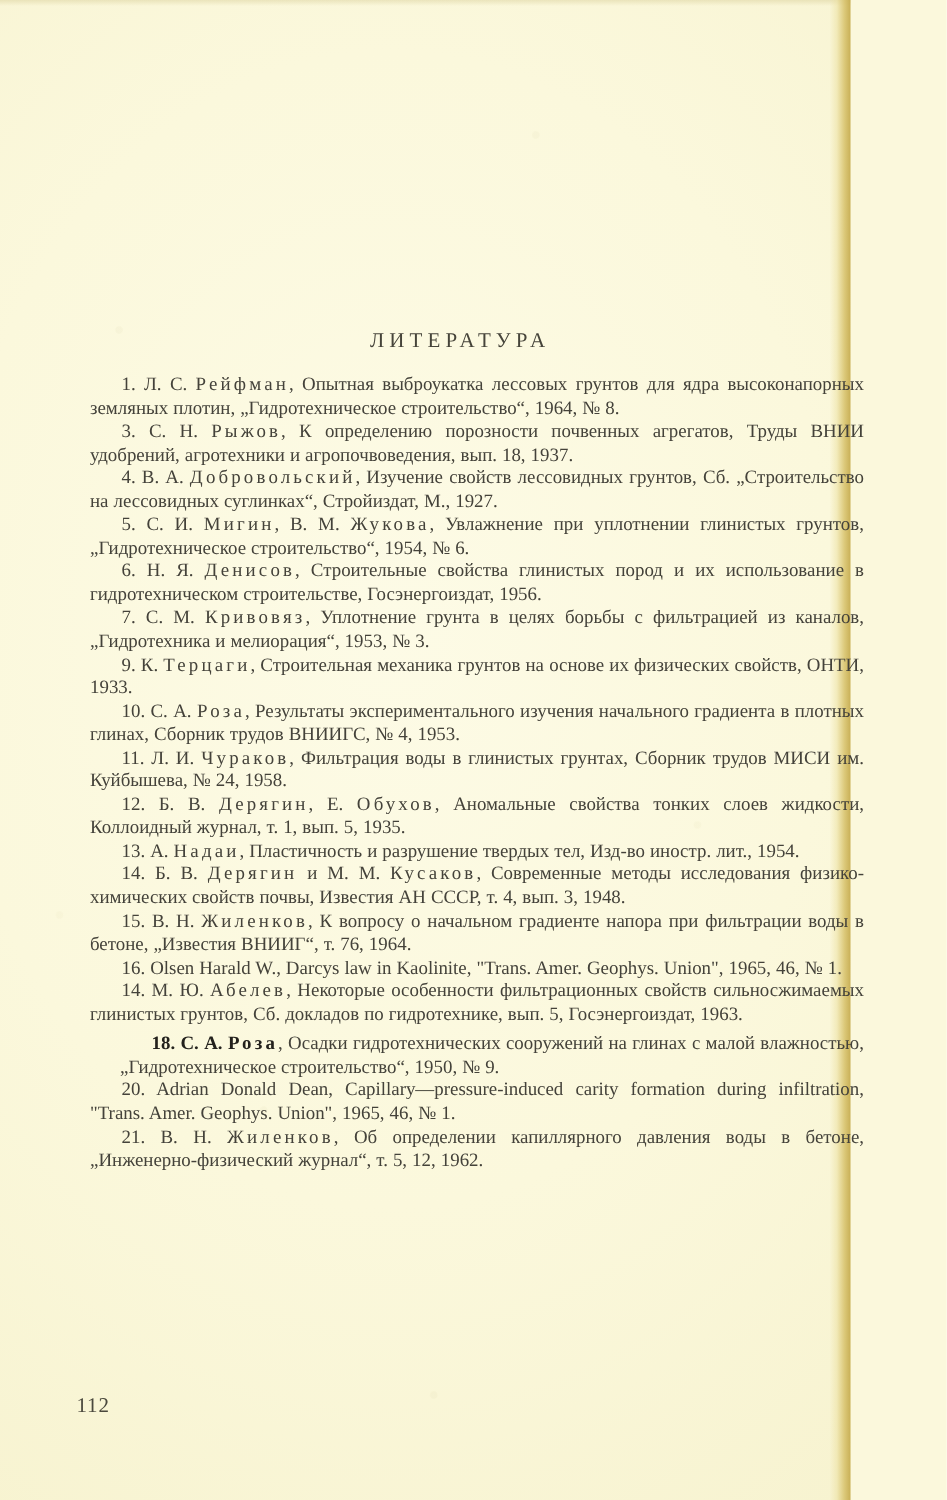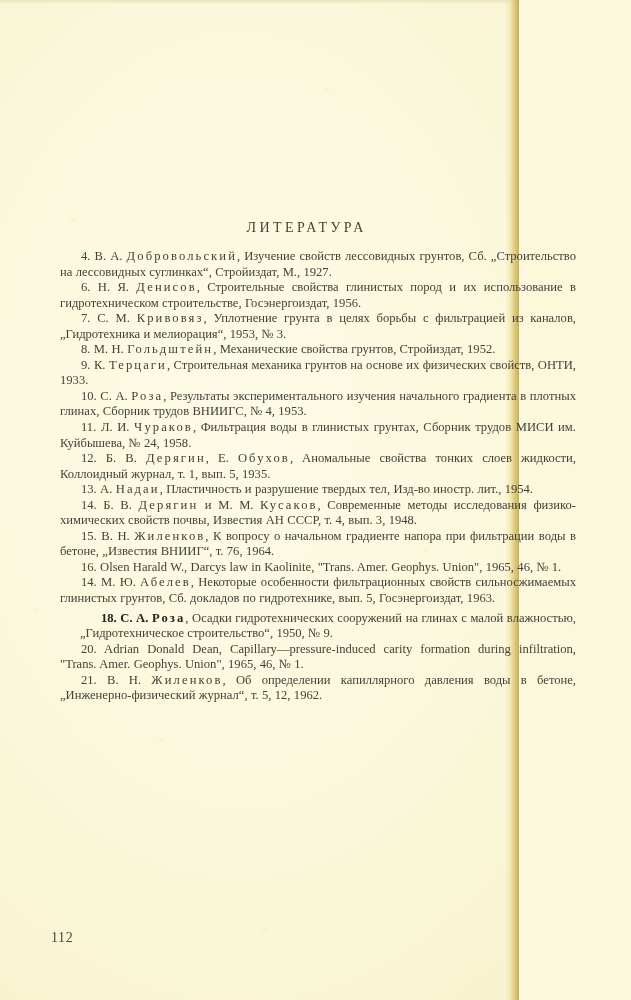--- a/index.html
+++ b/index.html
@@ -12,21 +12,21 @@
     height: 1000px;
     overflow: hidden;
     background: #fbf8dc;
     font-family: "Liberation Serif", "DejaVu Serif", serif;
     color: #413f33;
   }
 
   
   .page {
     position: relative;
-    width: 519px;
+    width: 567px;
     height: 1000px;
     box-sizing: border-box;
     background:
       radial-gradient(ellipse 95% 70% at 46% 42%, #fdfbe6 0%, #fbf8dc 55%, #f7f3d0 100%);
   }
   
   .grain {
     position: absolute;
     inset: 0;
     pointer-events: none;
@@ -132,24 +132,26 @@
 <div class="page">
   <div class="grain"></div>
   <div class="edge-top"></div>
   <div class="gutter-right"></div>
 
   <div class="textblock">
 
     <h1 class="heading">ЛИТЕРАТУРА</h1>
 
     <ol class="refs" id="reference-list">
+        <li class="ref"><span>1.</span> <span>Л. С.</span> <span class="sp">Рейфман</span><span>, Опытная выброукатка лессовых грунтов для ядра высоконапорных земляных плотин, „Гидротехническое строительство“, 1964, № 8.</span></li>
+        <li class="ref"><span>3.</span> <span>С. Н.</span> <span class="sp">Рыжов</span><span>, К определению порозности почвенных агрегатов, Труды ВНИИ удобрений, агротехники и агропочвоведения, вып. 18, 1937.</span></li>
         <li class="ref"><span>4.</span> <span>В. А.</span> <span class="sp">Добровольский</span><span>, Изучение свойств лессовидных грунтов, Сб. „Строительство на лессовидных суглинках“, Стройиздат, М., 1927.</span></li>
+        <li class="ref"><span>5.</span> <span>С. И.</span> <span class="sp">Мигин</span>, <span>В. М.</span> <span class="sp">Жукова</span><span>, Увлажнение при уплотнении глинистых грунтов, „Гидротехническое строительство“, 1954, № 6.</span></li>
         <li class="ref"><span>6.</span> <span>Н. Я.</span> <span class="sp">Денисов</span><span>, Строительные свойства глинистых пород и их использование в гидротехническом строительстве, Госэнергоиздат, 1956.</span></li>
         <li class="ref"><span>7.</span> <span>С. М.</span> <span class="sp">Кривовяз</span><span>, Уплотнение грунта в целях борьбы с фильтрацией из каналов, „Гидротехника и мелиорация“, 1953, № 3.</span></li>
-        <li class="ref"><span>8.</span> <span>М. Н.</span> <span class="sp">Гольдштейн</span><span>, Механические свойства грунтов, Стройиздат, 1952.</span></li>
         <li class="ref"><span>9.</span> <span>К.</span> <span class="sp">Терцаги</span><span>, Строительная механика грунтов на основе их физических свойств, ОНТИ, 1933.</span></li>
         <li class="ref"><span>10.</span> <span>С. А.</span> <span class="sp">Роза</span><span>, Результаты экспериментального изучения начального градиента в плотных глинах, Сборник трудов ВНИИГС, № 4, 1953.</span></li>
         <li class="ref"><span>11.</span> <span>Л. И.</span> <span class="sp">Чураков</span><span>, Фильтрация воды в глинистых грунтах, Сборник трудов МИСИ им. Куйбышева, № 24, 1958.</span></li>
         <li class="ref"><span>12.</span> <span>Б. В.</span> <span class="sp">Дерягин</span>, <span>Е.</span> <span class="sp">Обухов</span><span>, Аномальные свойства тонких слоев жидкости, Коллоидный журнал, т. 1, вып. 5, 1935.</span></li>
         <li class="ref"><span>13.</span> <span>А.</span> <span class="sp">Надаи</span><span>, Пластичность и разрушение твердых тел, Изд-во иностр. лит., 1954.</span></li>
         <li class="ref"><span>14.</span> <span>Б. В.</span> <span class="sp">Дерягин</span><span> и </span><span>М. М.</span> <span class="sp">Кусаков</span><span>, Современные методы исследования физико-химических свойств почвы, Известия АН СССР, т. 4, вып. 3, 1948.</span></li>
         <li class="ref"><span>15.</span> <span>В. Н.</span> <span class="sp">Жиленков</span><span>, К вопросу о начальном градиенте напора при фильтрации воды в бетоне, „Известия ВНИИГ“, т. 76, 1964.</span></li>
         <li class="ref"><span>16. Olsen Harald W., Darcys law in Kaolinite, "Trans. Amer. Geophys. Union", 1965, 46, № 1.</span></li>
         <li class="ref"><span>14.</span> <span>М. Ю.</span> <span class="sp">Абелев</span><span>, Некоторые особенности фильтрационных свойств сильносжимаемых глинистых грунтов, Сб. докладов по гидротехнике, вып. 5, Госэнергоиздат, 1963.</span></li>
         <li class="ref gap"><span class="inked">18.</span> <span class="inked">С. А.</span> <span class="sp inked">Роза</span><span>, Осадки гидротехнических сооружений на глинах с малой влажностью, „Гидротехническое строительство“, 1950, № 9.</span></li>

